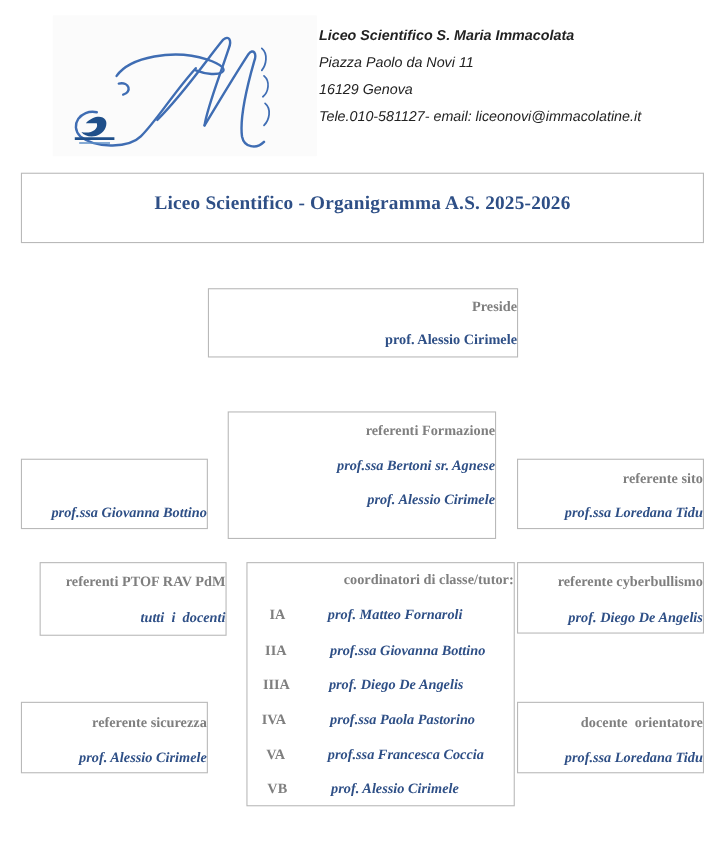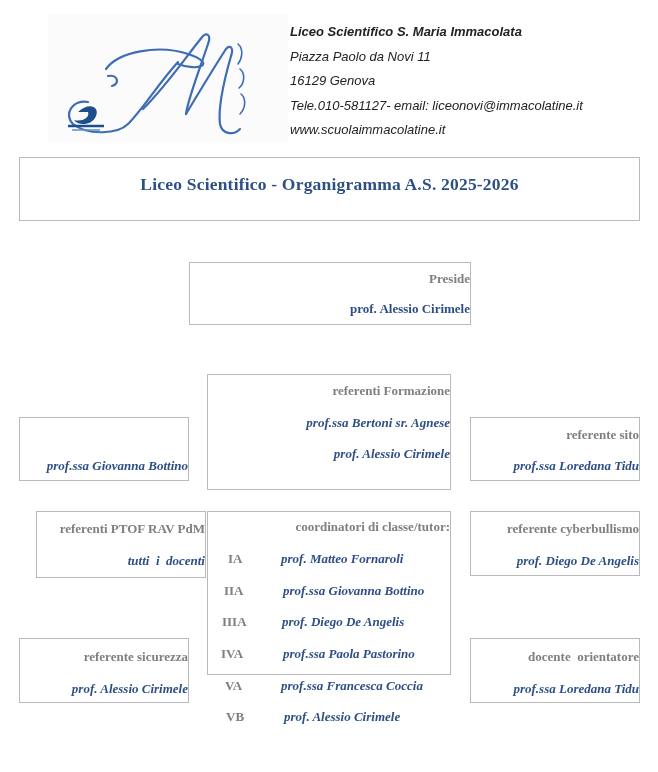--- a/index.html
+++ b/index.html
@@ -67,21 +67,21 @@
       white-space: nowrap;
     }
     .name.upright { font-style: normal; }
     .box .label, .box .name { position: absolute; left: 0; right: 0; text-align: right; }
 
     .box-preside   { left: 189px; top: 262px; width: 282px; height: 63px; }
     .box-formaz    { left: 207px; top: 374px; width: 244px; height: 116px; }
     .box-pcto      { left: 19px;  top: 417px; width: 170px; height: 64px; }
     .box-sito      { left: 470px; top: 417px; width: 170px; height: 64px; }
     .box-ptof      { left: 36px;  top: 511px; width: 170px; height: 67px; padding-left: 24px; }
-    .box-coord     { left: 207px; top: 511px; width: 244px; height: 164px; }
+    .box-coord     { left: 224px; top: 511px; width: 244px; height: 222px; }
     .box-cyber     { left: 470px; top: 511px; width: 170px; height: 65px; }
     .box-sicur     { left: 19px;  top: 638px; width: 170px; height: 65px; }
     .box-orient    { left: 470px; top: 638px; width: 170px; height: 65px; }
 
     .coord-row {
       position: absolute; left: 0; right: 0; height: 16px;
     }
     .coord-row .cls {
       position: absolute; width: 44px; text-align: left;
     }
@@ -109,21 +109,20 @@
     <path d="M20 112 L 56 112" stroke="#1f4f8a" stroke-width="2.5"></path>
     <path d="M24 116 L 52 116" stroke="#5e8fc7" stroke-width="1.5"></path>
   </svg>
 </div>
 
 <div class="abs contact">
   <div class="school">Liceo Scientifico S. Maria Immacolata</div>
   <div>Piazza Paolo da Novi 11</div>
   <div>16129 Genova</div>
   <div>Tele.010-581127- email: liceonovi@immacolatine.it</div>
-  <div>www.scuolaimmacolatine.it</div>
 </div>
 
 <div class="abs box box-title">
   <span class="doc-title">Liceo Scientifico - Organigramma A.S. 2025-2026</span>
 </div>
 
 <div class="abs box box-preside">
   <span class="label" style="top:9px">Preside</span>
   <span class="name upright" style="top:39px">prof. Alessio Cirimele</span>
 </div>

